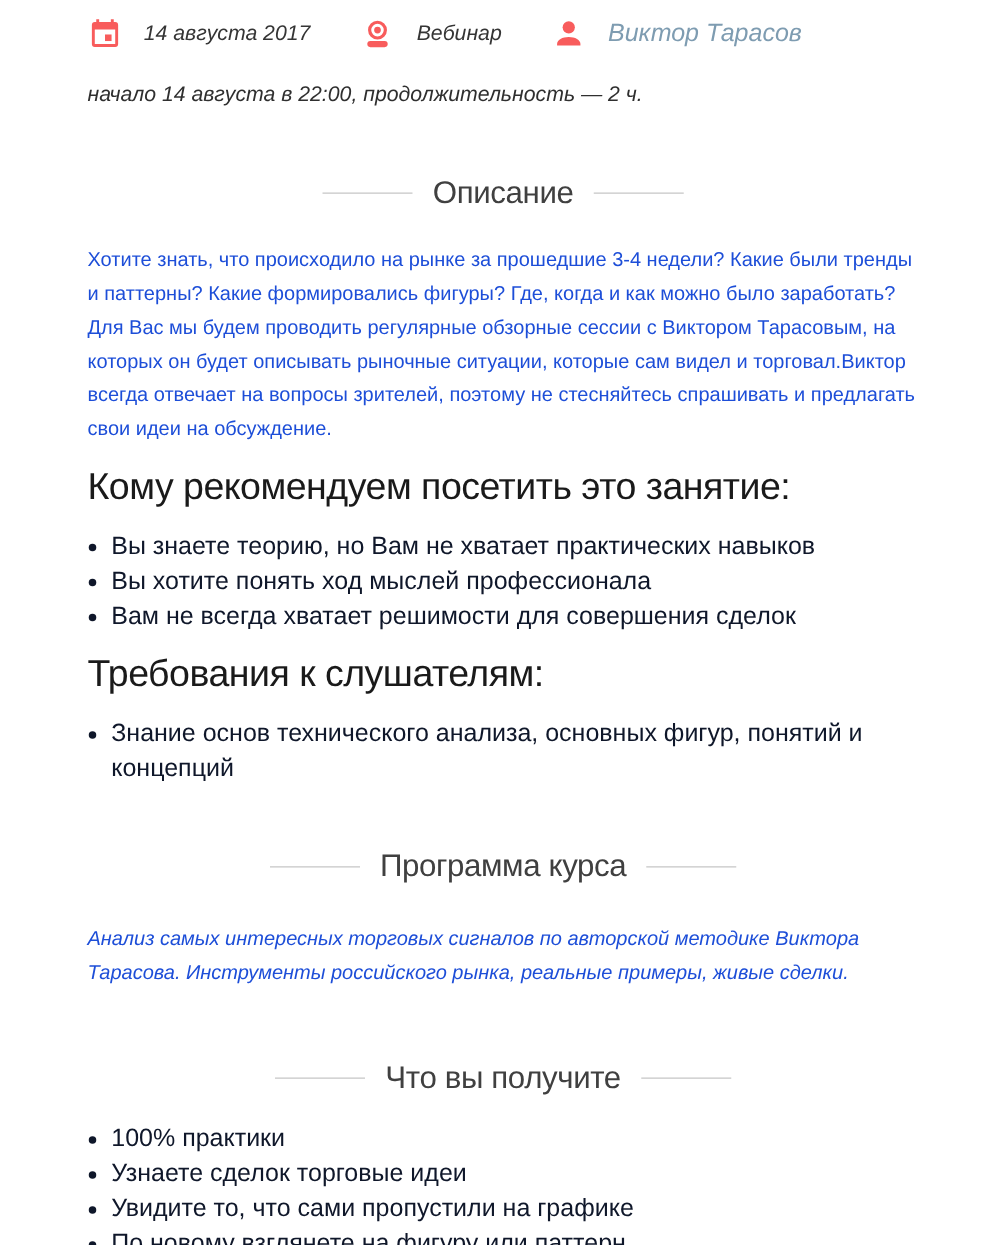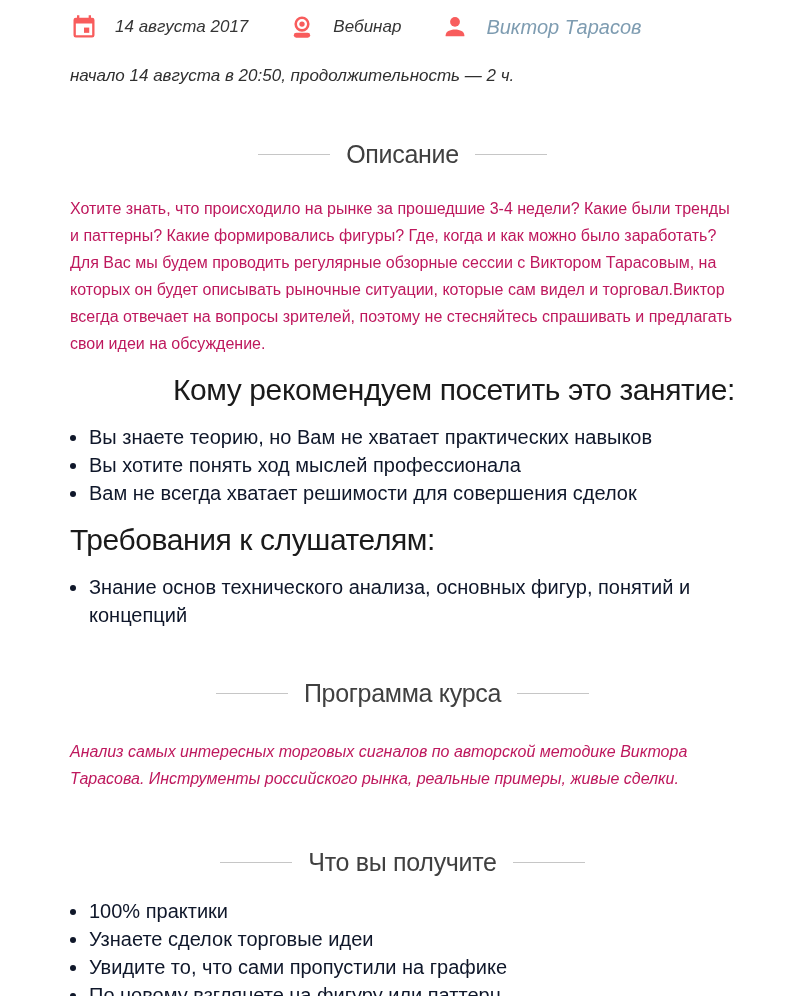--- a/index.html
+++ b/index.html
@@ -25,29 +25,29 @@
   .section-title {
     display: flex; align-items: center; justify-content: center;
     gap: 16px; margin-top: 54px;
     font-size: 25px; color: #404040; letter-spacing: -0.3px;
     font-stretch: condensed;
   }
   .section-title .line { width: 72px; height: 1px; background: #c6c6c6; }
 
   .body-text {
     font-size: 16px; line-height: 27px; margin: 26px 0 0;
-    color: #be185d; font-stretch: condensed;
+    color: #1d4ed8; font-stretch: condensed;
   }
   .italic { font-style: italic; }
 
   h2 {
     font-size: 30px; font-weight: 500; color: #1a1a1a;
     margin: 16px 0 0; letter-spacing: -0.4px; font-stretch: condensed;
   }
-  .mt-sep { margin-top: 50px; text-align: right; }
+  .mt-sep { margin-top: 50px; }
   .mt-benefits { margin-top: 56px; text-align: right; }
 
   ul { margin: 16px 0 0; padding-left: 19px; }
   li {
     font-size: 20px; line-height: 28px; color: #0f172a;
     font-stretch: condensed;
   }
   .prog-text { margin-top: 30px; }
 </style>
 </head>
@@ -79,21 +79,21 @@
       <span class="icon">
         <svg viewBox="0 0 24 24" width="28" height="28">
           <circle cx="12" cy="7.6" r="4.2" fill="#f85c5c"></circle>
           <path d="M4 20v-.9c0-3 3.6-4.9 8-4.9s8 1.9 8 4.9v.9z" fill="#f85c5c"></path>
         </svg>
       </span>
       <a href="#" class="meta-link">Виктор Тарасов</a>
     </div>
   </div>
 
-  <p class="schedule">начало 14 августа в 20:50, продолжительность — 2 ч.</p>
+  <p class="schedule">начало 14 августа в 22:00, продолжительность — 2 ч.</p>
 
   <div class="section-title">
     <span class="line"></span>
     <span>Описание</span>
     <span class="line"></span>
   </div>
 
   <p class="body-text">Хотите знать, что происходило на рынке за прошедшие 3-4 недели? Какие были тренды и паттерны? Какие формировались фигуры? Где, когда и как можно было заработать? Для Вас мы будем проводить регулярные обзорные сессии с Виктором Тарасовым, на которых он будет описывать рыночные ситуации, которые сам видел и торговал.Виктор всегда отвечает на вопросы зрителей, поэтому не стесняйтесь спрашивать и предлагать свои идеи на обсуждение.</p>
 
   <h2 class="mt-sep" style="margin-top:16px">Кому рекомендуем посетить это занятие:</h2>

